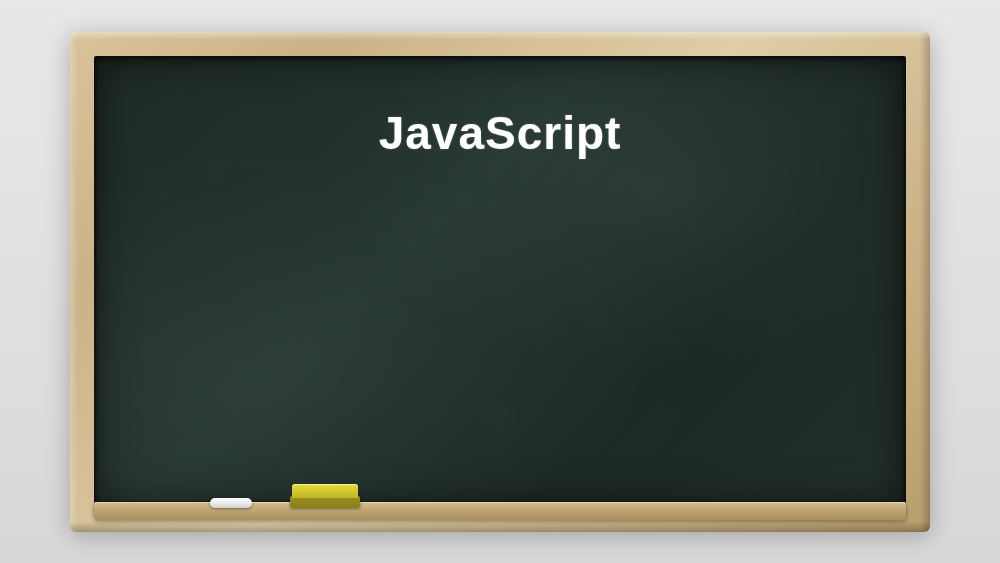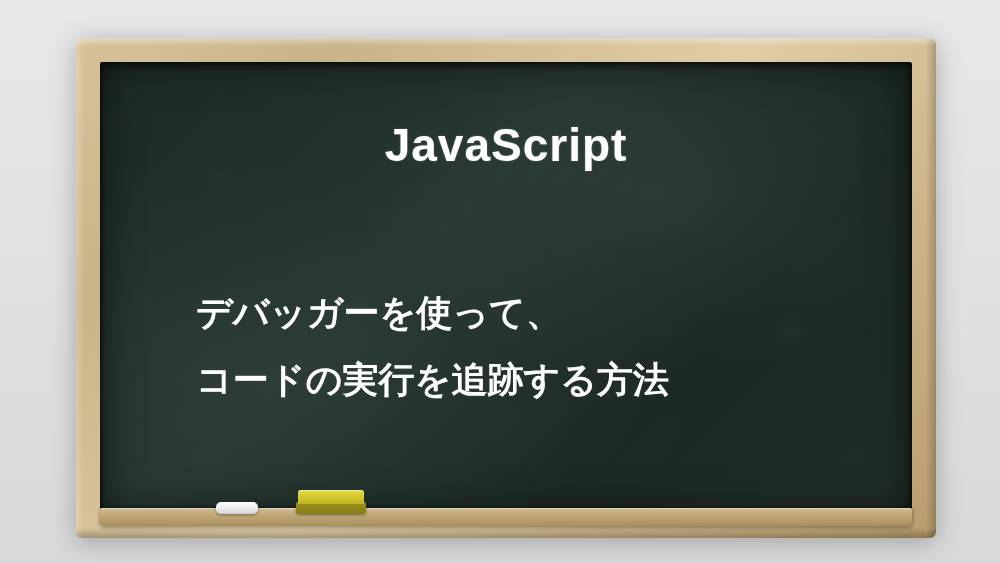--- a/index.html
+++ b/index.html
@@ -1,15 +1,15 @@
 <!DOCTYPE html>
 <html><head>
   <meta charset="utf-8">
   <style>
-    * { margin: 0; padding: 6px; box-sizing: border-box; }
+    * { margin: 0; padding: 0; box-sizing: border-box; }
     body {
       width: 1000px;
       height: 563px;
       background: linear-gradient(to bottom, #e8e8e8 0%, #d8d8d8 100%);
       display: flex;
       align-items: center;
       justify-content: center;
       font-family: "Hiragino Kaku Gothic ProN", "Meiryo", sans-serif;
       overflow: hidden;
     }
@@ -133,24 +133,20 @@
     }
   </style>
 </head>
 <body>
 
 <div class="chalkboard-wrapper">
   <div class="frame"></div>
   <div class="board"></div>
   <div class="content">
     <div class="title">JavaScript</div>
-    <div class="body-text">
-      <div>デバッガーを使って、</div>
-      <div>コードの実行を追跡する方法</div>
-    </div>
   </div>
   <div class="tray"></div>
   <div class="chalk"></div>
   <div class="eraser">
     <div class="eraser-bottom"></div>
     <div class="eraser-top"></div>
   </div>
 </div>
 
 </body></html>

